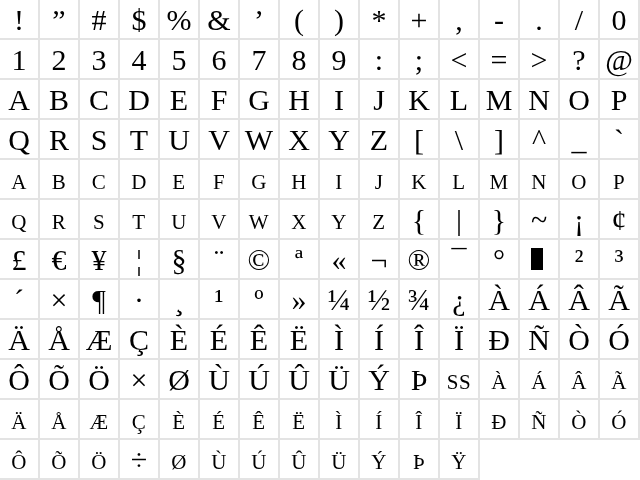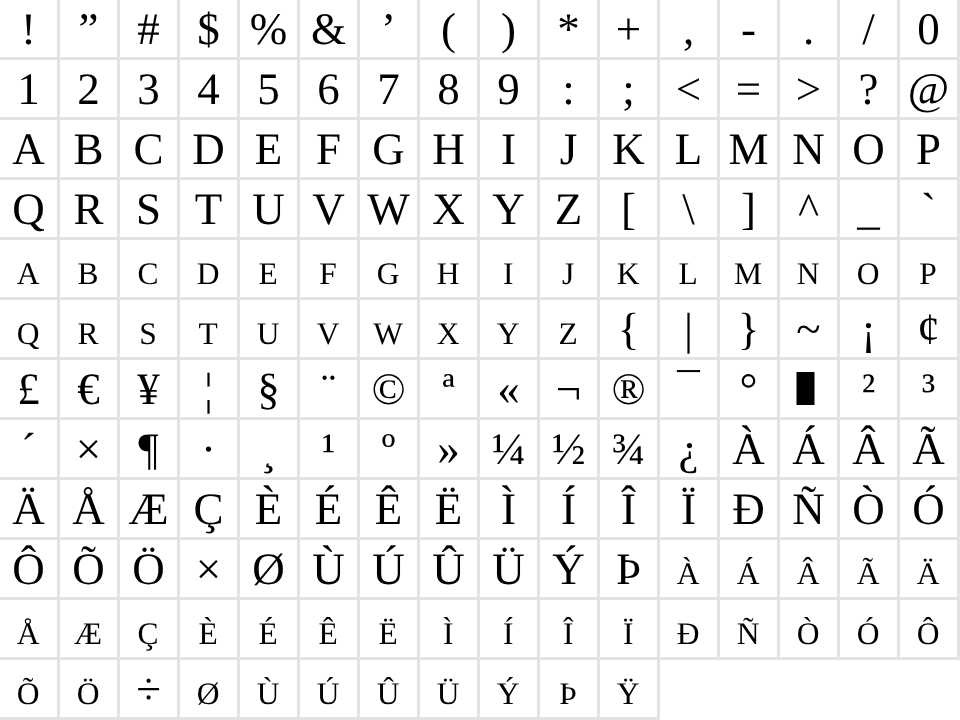--- a/index.html
+++ b/index.html
@@ -520,20 +520,23 @@
       <div class="cell">
         <span class="g">Ü</span>
       </div>
       <div class="cell">
         <span class="g">Ý</span>
       </div>
       <div class="cell">
         <span class="g">Þ</span>
       </div>
       <div class="cell">
+        <span class="g sc">SS</span>
+      </div>
+      <div class="cell">
         <span class="g sc">À</span>
       </div>
       <div class="cell">
         <span class="g sc">Á</span>
       </div>
       <div class="cell">
         <span class="g sc">Â</span>
       </div>
       <div class="cell">
         <span class="g sc">Ã</span>

